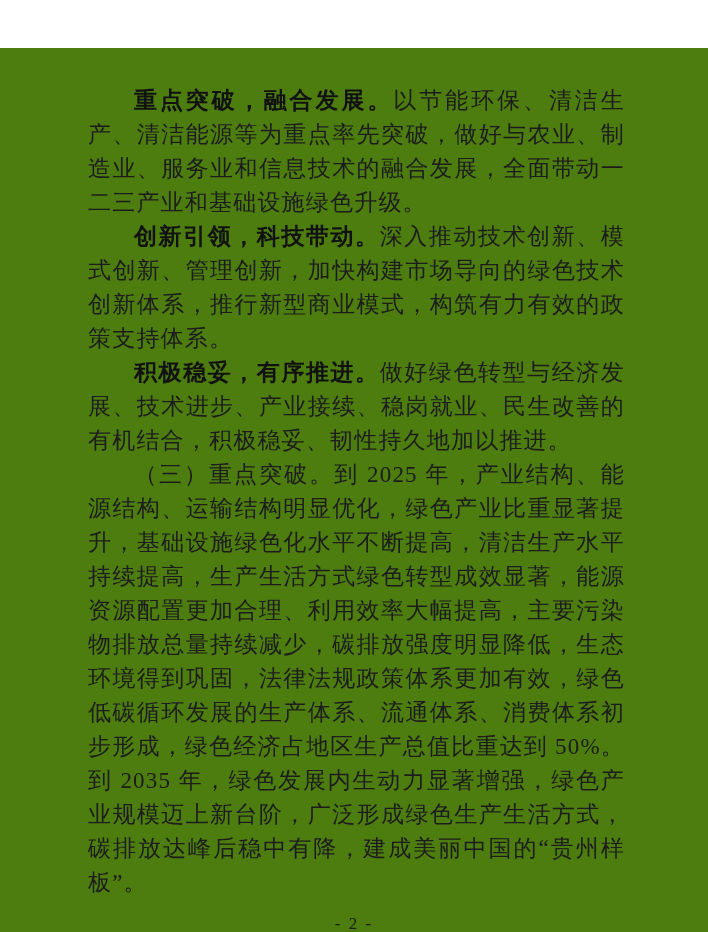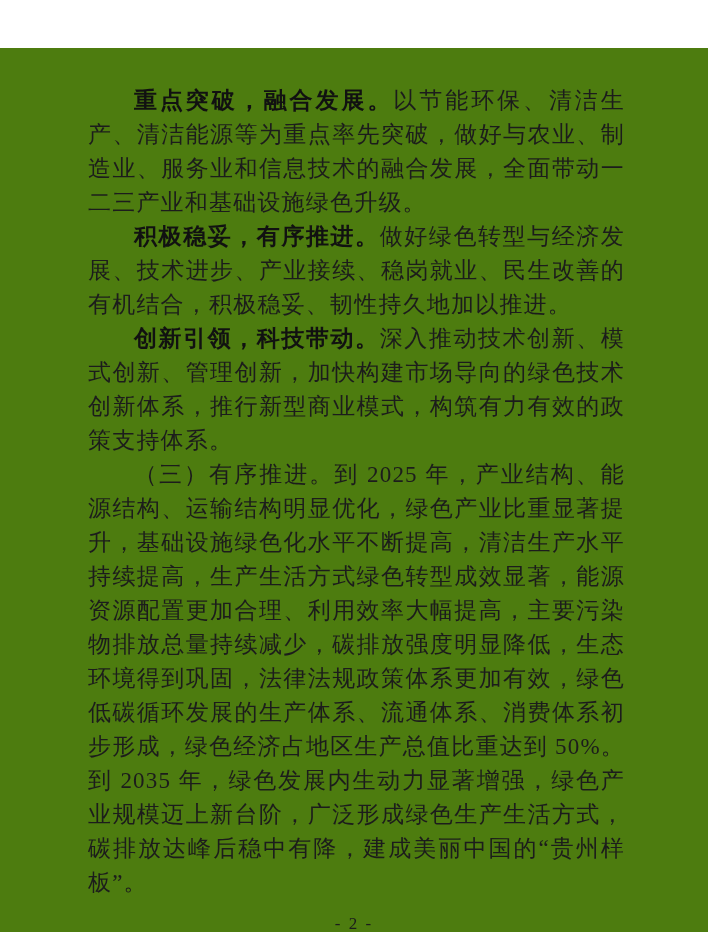--- a/index.html
+++ b/index.html
@@ -52,25 +52,25 @@
   }
 </style>
 </head>
 <body>
 
 <div class="page">
   <div class="content">
 
     <p class="para"><span class="lead">重点突破，融合发展。</span><span>以节能环保、清洁生产、清洁能源等为重点率先突破，做好与农业、制造业、服务业和信息技术的融合发展，全面带动一二三产业和基础设施绿色升级。</span></p>
 
+    <p class="para"><span class="lead">创新引领，科技带动。</span><span>深入推动技术创新、模式创新、管理创新，加快构建市场导向的绿色技术创新体系，推行新型商业模式，构筑有力有效的政策支持体系。</span></p>
+
     <p class="para"><span class="lead">积极稳妥，有序推进。</span><span>做好绿色转型与经济发展、技术进步、产业接续、稳岗就业、民生改善的有机结合，积极稳妥、韧性持久地加以推进。</span></p>
 
-    <p class="para"><span class="lead">创新引领，科技带动。</span><span>深入推动技术创新、模式创新、管理创新，加快构建市场导向的绿色技术创新体系，推行新型商业模式，构筑有力有效的政策支持体系。</span></p>
 
-
-    <p class="para"><span>（三）有序推进。</span><span>到 2025 年，产业结构、能源结构、运输结构明显优化，绿色产业比重显著提升，基础设施绿色化水平不断提高，清洁生产水平持续提高，生产生活方式绿色转型成效显著，能源资源配置更加合理、利用效率大幅提高，主要污染物排放总量持续减少，碳排放强度明显降低，生态环境得到巩固，法律法规政策体系更加有效，绿色低碳循环发展的生产体系、流通体系、消费体系初步形成，绿色经济占地区生产总值比重达到 50%。到 2035 年，绿色发展内生动力显著增强，绿色产业规模迈上新台阶，广泛形成绿色生产生活方式，碳排放达峰后稳中有降，建成美丽中国的“贵州样板”。</span></p>
+    <p class="para"><span>（三）重点突破。</span><span>到 2025 年，产业结构、能源结构、运输结构明显优化，绿色产业比重显著提升，基础设施绿色化水平不断提高，清洁生产水平持续提高，生产生活方式绿色转型成效显著，能源资源配置更加合理、利用效率大幅提高，主要污染物排放总量持续减少，碳排放强度明显降低，生态环境得到巩固，法律法规政策体系更加有效，绿色低碳循环发展的生产体系、流通体系、消费体系初步形成，绿色经济占地区生产总值比重达到 50%。到 2035 年，绿色发展内生动力显著增强，绿色产业规模迈上新台阶，广泛形成绿色生产生活方式，碳排放达峰后稳中有降，建成美丽中国的“贵州样板”。</span></p>
 
   </div>
 
   <div class="footer">
     <span class="page-number">- 2 -</span>
   </div>
 </div>
 
 </body></html>

